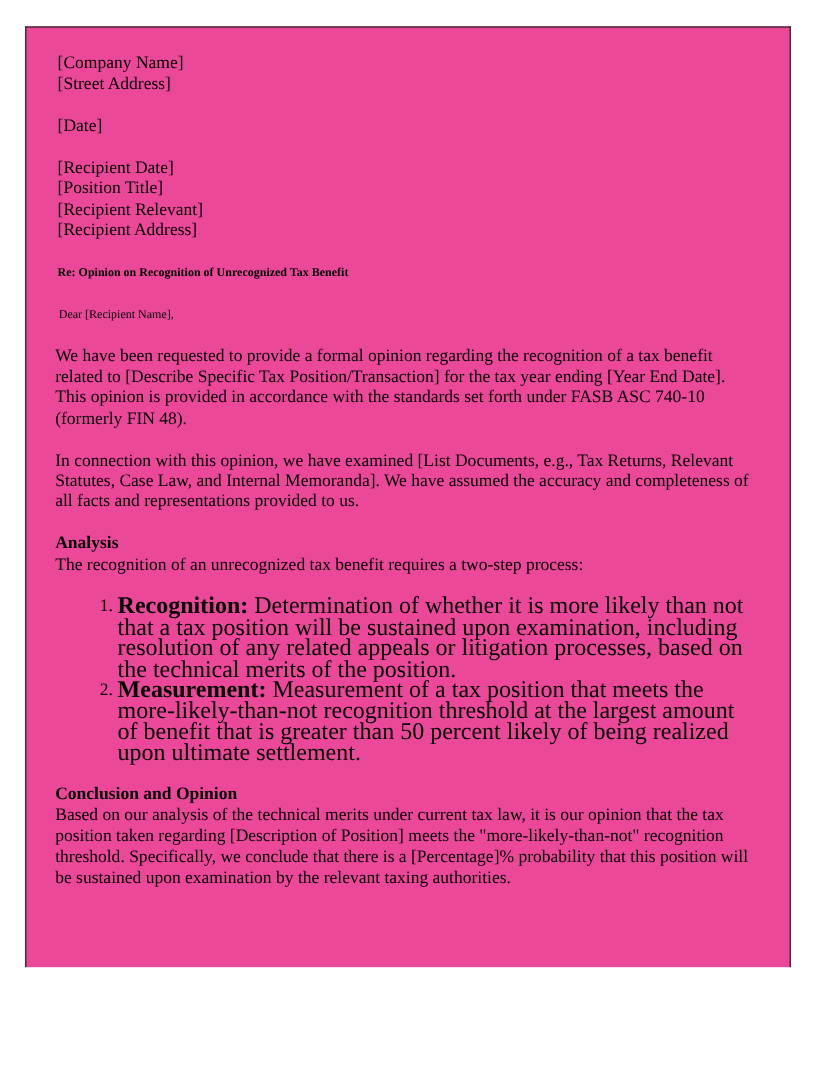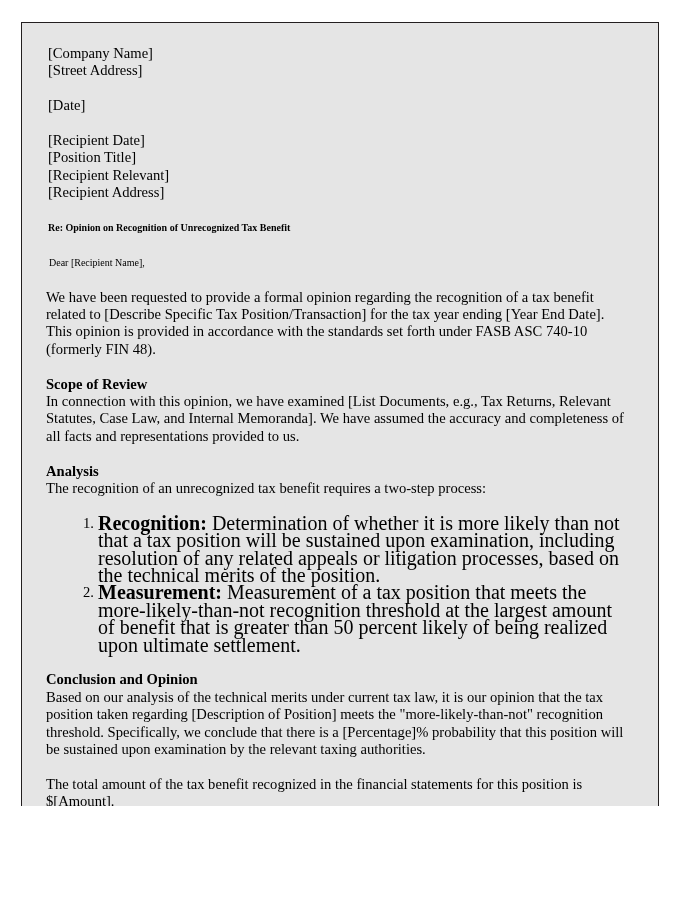--- a/index.html
+++ b/index.html
@@ -16,21 +16,21 @@
   }
 
   
   .page-sheet {
     position: absolute;
     left: 21px;
     top: 22px;
     width: 638px;
     height: 784px;
     box-sizing: border-box;
-    background: #e5e5e5;
+    background: #ec4899;
     border-left: 1.5px solid #231f20;
     border-right: 1.5px solid #231f20;
     border-top: 1.5px solid #231f20;
     border-bottom: none;
     overflow: hidden;
   }
 
   .page-content {
     position: absolute;
     left: 24px;
@@ -137,21 +137,20 @@
     <div class="spacer-line"></div>
 
     <div class="salutation">Dear [Recipient Name],</div>
 
     <div class="spacer-line"></div>
 
     <p class="body-para">We have been requested to provide a formal opinion regarding the recognition of a tax benefit related to [Describe Specific Tax Position/Transaction] for the tax year ending [Year End Date]. This opinion is provided in accordance with the standards set forth under FASB ASC 740-10 (formerly FIN 48).</p>
 
     <div class="spacer-line"></div>
 
-    <div class="section-heading">Scope of Review</div>
     <p class="body-para">In connection with this opinion, we have examined [List Documents, e.g., Tax Returns, Relevant Statutes, Case Law, and Internal Memoranda]. We have assumed the accuracy and completeness of all facts and representations provided to us.</p>
 
     <div class="spacer-line"></div>
 
     <div class="section-heading">Analysis</div>
     <p class="body-para">The recognition of an unrecognized tax benefit requires a two-step process:</p>
 
     <div class="spacer-line"></div>
 
     <ol class="steps">
@@ -163,16 +162,15 @@
       </li>
     </ol>
 
     <div class="spacer-line"></div>
 
     <div class="section-heading">Conclusion and Opinion</div>
     <p class="body-para">Based on our analysis of the technical merits under current tax law, it is our opinion that the tax position taken regarding [Description of Position] meets the "more-likely-than-not" recognition threshold. Specifically, we conclude that there is a [Percentage]% probability that this position will be sustained upon examination by the relevant taxing authorities.</p>
 
     <div class="spacer-line"></div>
 
-    <p class="body-para">The total amount of the tax benefit recognized in the financial statements for this position is $[Amount].</p>
 
   </div>
 </div>
 
 </body></html>

